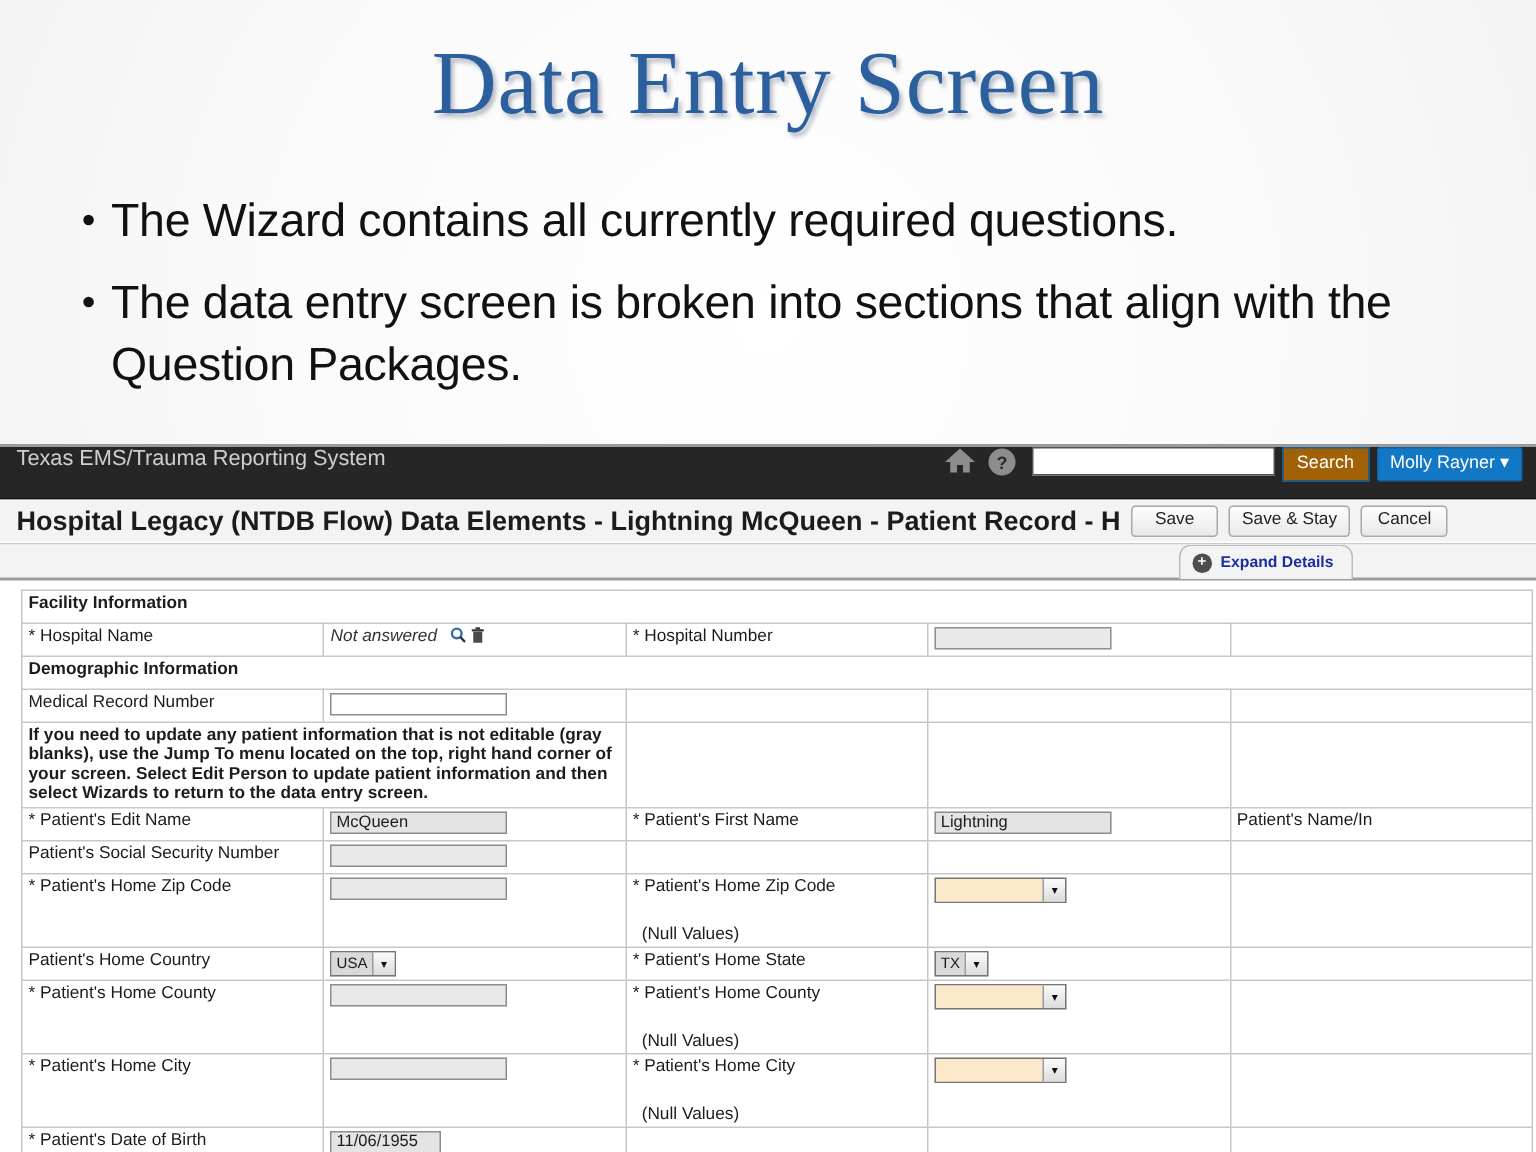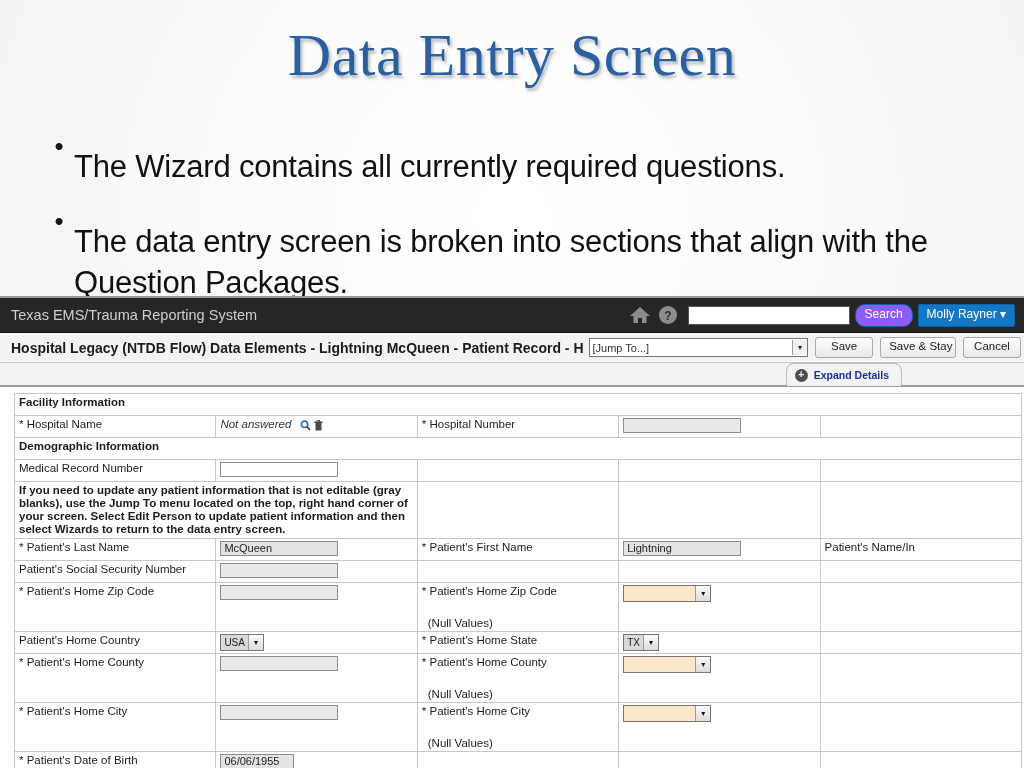--- a/index.html
+++ b/index.html
@@ -35,65 +35,64 @@
   .bullet .dot{
     flex:0 0 auto;width:30px;
     font-size:26px;line-height:40px;color:#111;
     text-align:center;
   }
   .bullet .btext{
     flex:1 1 auto;
     font-size:31px;line-height:41px;color:#111;
     font-family:"Liberation Sans", sans-serif;
     letter-spacing:-0.2px;
-    margin-top:20px;
   }
   
   .shot{
     position:absolute;left:0;top:296px;width:1024px;height:472px;
     overflow:hidden;background:#ffffff;
     border-top:2px solid #9a9a9a;
   }
   .appbar{
     height:34px;background:#262626;
-    display:flex;align-items:center;
+    display:flex;align-items:flex-start;
     border-bottom:1px solid #111;
   }
   .appbar .brand{
     margin-left:11px;color:#cfcfcf;font-size:14.5px;font-weight:500;
     white-space:nowrap;
   }
   .appbar .spacer{flex:1 1 auto;}
   .ico-home{
     width:22px;height:18px;margin-right:7px;position:relative;display:block;
   }
   .ico-home svg,.ico-help svg{display:block;}
   .ico-help{width:20px;height:20px;margin-right:10px;display:block;}
   .hdr-search{
     width:160px;height:17px;background:#fff;border:1px solid #555;
     margin-right:5px;
   }
   .btn-blue{
-    background:#8b5cf6;color:#fff;border:1px solid #0d63a6;
+    background:#a16207;color:#fff;border:1px solid #0d63a6;
     font-size:12px;height:21px;line-height:19px;padding:0 9px;
-    border-radius:10px;margin-right:5px;white-space:nowrap;
+    border-radius:0;margin-right:5px;white-space:nowrap;
   }
   .btn-user{
     background:#1277c4;color:#fff;border:1px solid #0d63a6;
     font-size:12px;height:21px;line-height:19px;padding:0 8px;
     border-radius:2px;margin-right:9px;white-space:nowrap;
   }
   
   .toolbar{
     height:29px;background:#f3f3f3;border-bottom:1px solid #c9c9c9;
     display:flex;align-items:center;
     box-shadow:inset 0 -1px 0 #fff;
   }
   .crumb{
-    margin-left:11px;font-size:14px;font-weight:bold;color:#1b1b1b;
+    margin-left:11px;font-size:18px;font-weight:bold;color:#1b1b1b;
     white-space:nowrap;
   }
   .jumpto{
     margin-left:5px;width:238px;height:17px;background:#fff;
     border:1px solid #767676;font-size:11px;color:#333;
     display:flex;align-items:center;justify-content:space-between;
   }
   .jumpto .jt-label{padding-left:3px;white-space:nowrap;}
   .jumpto .jt-arrow{
     width:14px;height:15px;border-left:1px solid #9a9a9a;background:#f0f0f0;
@@ -220,24 +219,20 @@
             <text x="10" y="14.5" font-size="12" font-weight="bold" fill="#2b2b2b" text-anchor="middle" font-family="Liberation Sans, sans-serif">?</text>
           </svg>
       </span>
       <span class="hdr-search" title=""></span>
       <span class="btn-blue">Search</span>
       <span class="btn-user">Molly Rayner ▾</span>
     </div>
 
     <div class="toolbar">
       <div class="crumb">Hospital Legacy (NTDB Flow) Data Elements - Lightning McQueen - Patient Record - H</div>
-      <div class="jumpto">
-        <span class="jt-label">[Jump To...]</span>
-        <span class="jt-arrow">▾</span>
-      </div>
       <span class="tbtn">Save</span>
       <span class="tbtn">Save &amp; Stay</span>
       <span class="tbtn">Cancel</span>
     </div>
 
     <div class="tabstrip">
       <div class="tab">
         <span class="plus-ico">+</span>
         <span class="tab-label">Expand Details</span>
       </div>
@@ -301,21 +296,21 @@
         <tr class="warn">
           <td colspan="2">If you need to update any patient information that is not editable (gray blanks), use the Jump To menu located on the top, right hand corner of your screen. Select Edit Person to update patient information and then select Wizards to return to the data entry screen.</td>
           <td class="rlbl"></td>
           <td class="rfld"></td>
           <td class="xlbl"></td>
         </tr>
 
         <tr>
           <td class="lbl">
             <span class="req">*</span>
-            <span>Patient's Last Name</span>
+            <span>Patient's Edit Name</span>
           </td>
           <td class="fld">
             <span class="txt filled" style="width:110px">McQueen</span>
           </td>
           <td class="rlbl">
             <span class="req">*</span>
             <span>Patient's First Name</span>
           </td>
           <td class="rfld">
             <span class="txt filled" style="width:110px">Lightning</span>
@@ -420,21 +415,21 @@
           <td class="xlbl"></td>
         </tr>
 
 
         <tr>
           <td class="lbl">
             <span class="req">*</span>
             <span>Patient's Date of Birth</span>
           </td>
           <td class="fld">
-            <span class="txt filled" style="width:66px">06/06/1955</span>
+            <span class="txt filled" style="width:66px">11/06/1955</span>
           </td>
           <td class="rlbl"></td>
           <td class="rfld"></td>
           <td class="xlbl"></td>
         </tr>
 
         <tr>
           <td class="lbl">
             <span class="req">*</span>
             <span>Race</span>

